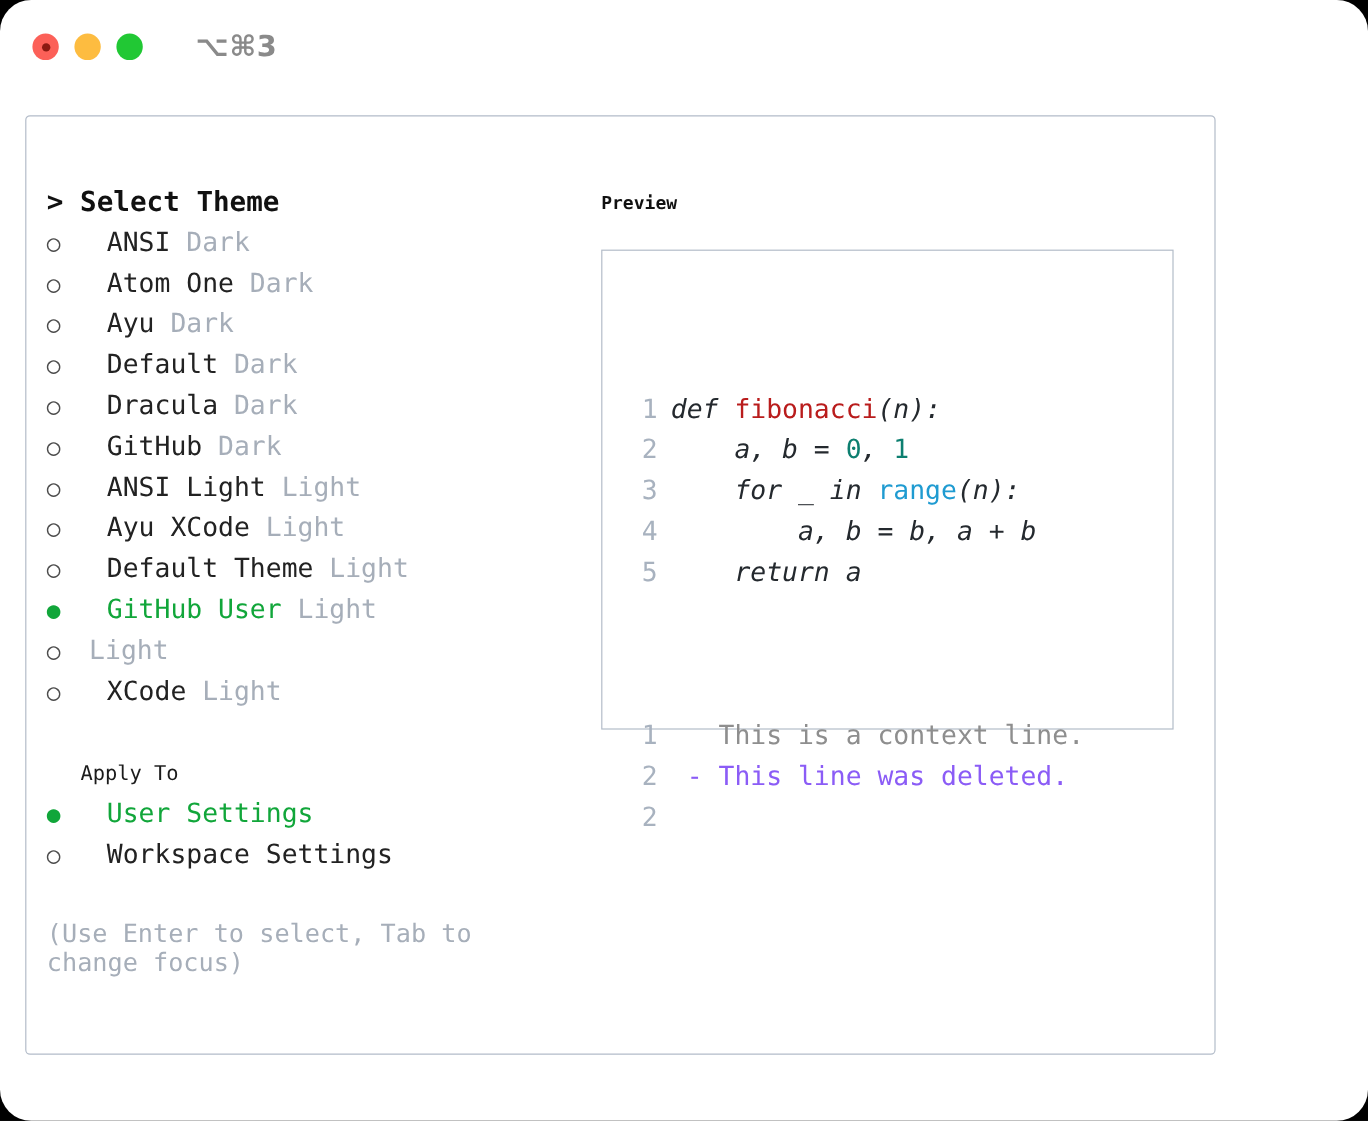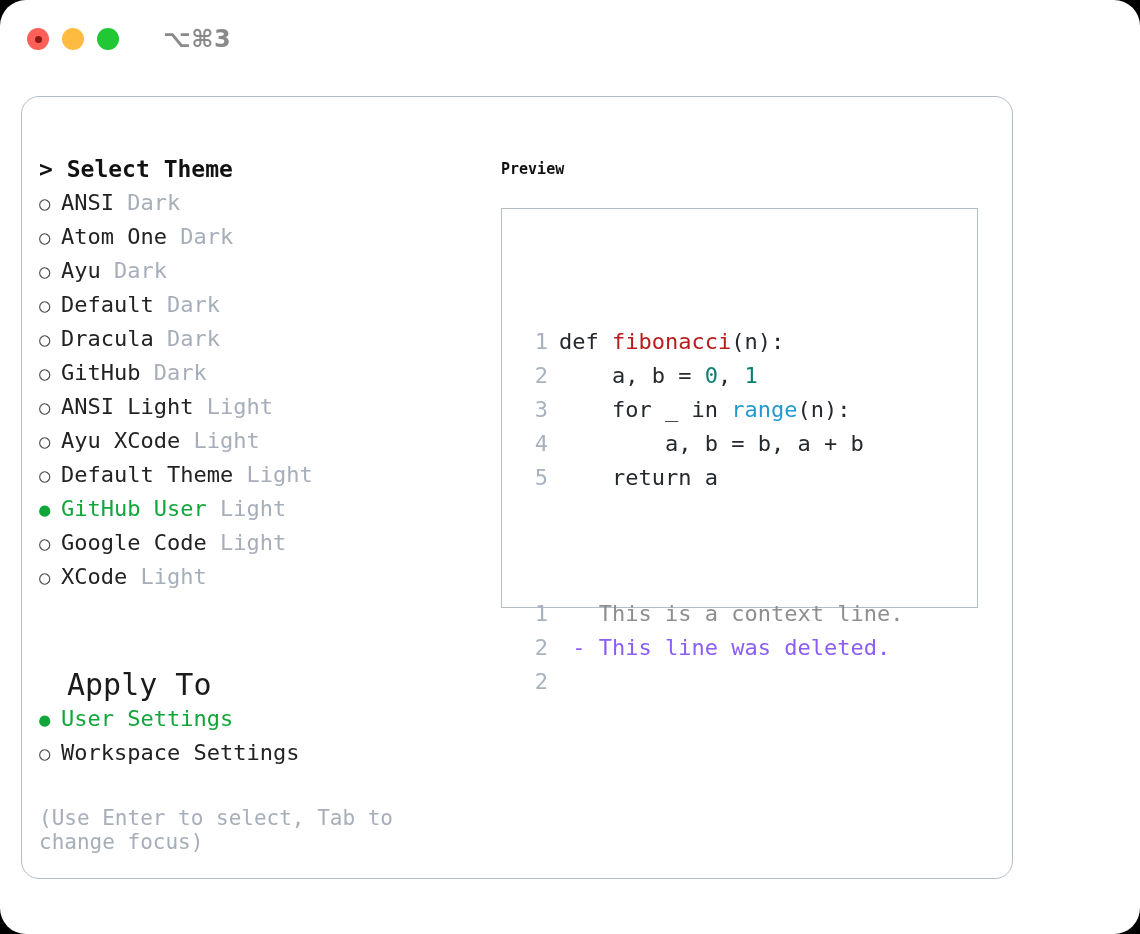--- a/index.html
+++ b/index.html
@@ -70,21 +70,21 @@
   }
 
   
   .panel {
     position: absolute;
     left: 21px;
     top: 96px;
     width: 992px;
     height: 783px;
     border: 1.5px solid #b3bcc9;
-    border-radius: 18px;
+    border-radius: 4px;
     box-sizing: border-box;
     background: #ffffff;
   }
 
   .columns {
     position: absolute;
     left: 0;
     top: 0;
     width: 100%;
     height: 100%;
@@ -116,33 +116,32 @@
     white-space: pre;
   }
   .bullet {
     width: 22px;
     flex: 0 0 22px;
     color: #4c4c4c;
     font-size: 19px;
     line-height: 34px;
   }
   .opt-row.selected .bullet { color: #11a63a; }
-  .opt-label { color: #222222; }
+  .opt-label { color: #222222; margin-left: 28px; }
   .opt-row.selected .opt-label { color: #11a63a; }
   .opt-variant { color: #a6aeb9; }
 
   .section-gap { height: 34px; }
 
   .subheading {
-    font-size: 30px;
+    font-size: 17px;
     color: #1b1b1b;
     line-height: 34px;
     padding-left: 28px;
     white-space: pre;
-    margin-top: 40px;
   }
 
   .hint {
     margin-top: 36px;
     font-size: 21px;
     line-height: 24px;
     color: #a6aeb9;
     width: 400px;
     white-space: pre-wrap;
   }
@@ -185,21 +184,21 @@
     flex: 0 0 26px;
     text-align: right;
     color: #a8b2bf;
     margin-right: 11px;
   }
   .ctext { color: #24292e; }
 
   .tok-fn   { color: #b91c1c; }
   .tok-num  { color: #0d7f70; }
   .tok-call { color: #1f9bd1; }
-  .tok-plain{ color: #24292e; }
+  .tok-plain{ color: #24292e; font-style: italic; }
 
   .diff { margin-top: 34px; }
   .diff-ctx { color: #8e8e8e; }
   .diff-del { color: #8b5cf6; }
   .diff-add { color: #0ad30a; }
 </style>
 </head>
 <body>
 
 <div class="window">
@@ -223,21 +222,21 @@
             <div class="opt-row"><span class="bullet">○</span><span class="opt-label">ANSI</span><span class="opt-variant"> Dark</span></div>
             <div class="opt-row"><span class="bullet">○</span><span class="opt-label">Atom One</span><span class="opt-variant"> Dark</span></div>
             <div class="opt-row"><span class="bullet">○</span><span class="opt-label">Ayu</span><span class="opt-variant"> Dark</span></div>
             <div class="opt-row"><span class="bullet">○</span><span class="opt-label">Default</span><span class="opt-variant"> Dark</span></div>
             <div class="opt-row"><span class="bullet">○</span><span class="opt-label">Dracula</span><span class="opt-variant"> Dark</span></div>
             <div class="opt-row"><span class="bullet">○</span><span class="opt-label">GitHub</span><span class="opt-variant"> Dark</span></div>
             <div class="opt-row"><span class="bullet">○</span><span class="opt-label">ANSI Light</span><span class="opt-variant"> Light</span></div>
             <div class="opt-row"><span class="bullet">○</span><span class="opt-label">Ayu XCode</span><span class="opt-variant"> Light</span></div>
             <div class="opt-row"><span class="bullet">○</span><span class="opt-label">Default Theme</span><span class="opt-variant"> Light</span></div>
             <div class="opt-row selected"><span class="bullet">●</span><span class="opt-label">GitHub User</span><span class="opt-variant"> Light</span></div>
-            <div class="opt-row"><span class="bullet">○</span><span class="opt-label">Google Code</span><span class="opt-variant"> Light</span></div>
+            <div class="opt-row"><span class="bullet">○</span><span class="opt-variant"> Light</span></div>
             <div class="opt-row"><span class="bullet">○</span><span class="opt-label">XCode</span><span class="opt-variant"> Light</span></div>
           </div>
 
         <div class="section-gap"></div>
 
         <div class="subheading">Apply To</div>
         <div id="apply-items">
             <div class="opt-row selected"><span class="bullet">●</span><span class="opt-label">User Settings</span></div>
             <div class="opt-row"><span class="bullet">○</span><span class="opt-label">Workspace Settings</span></div>
           </div>

